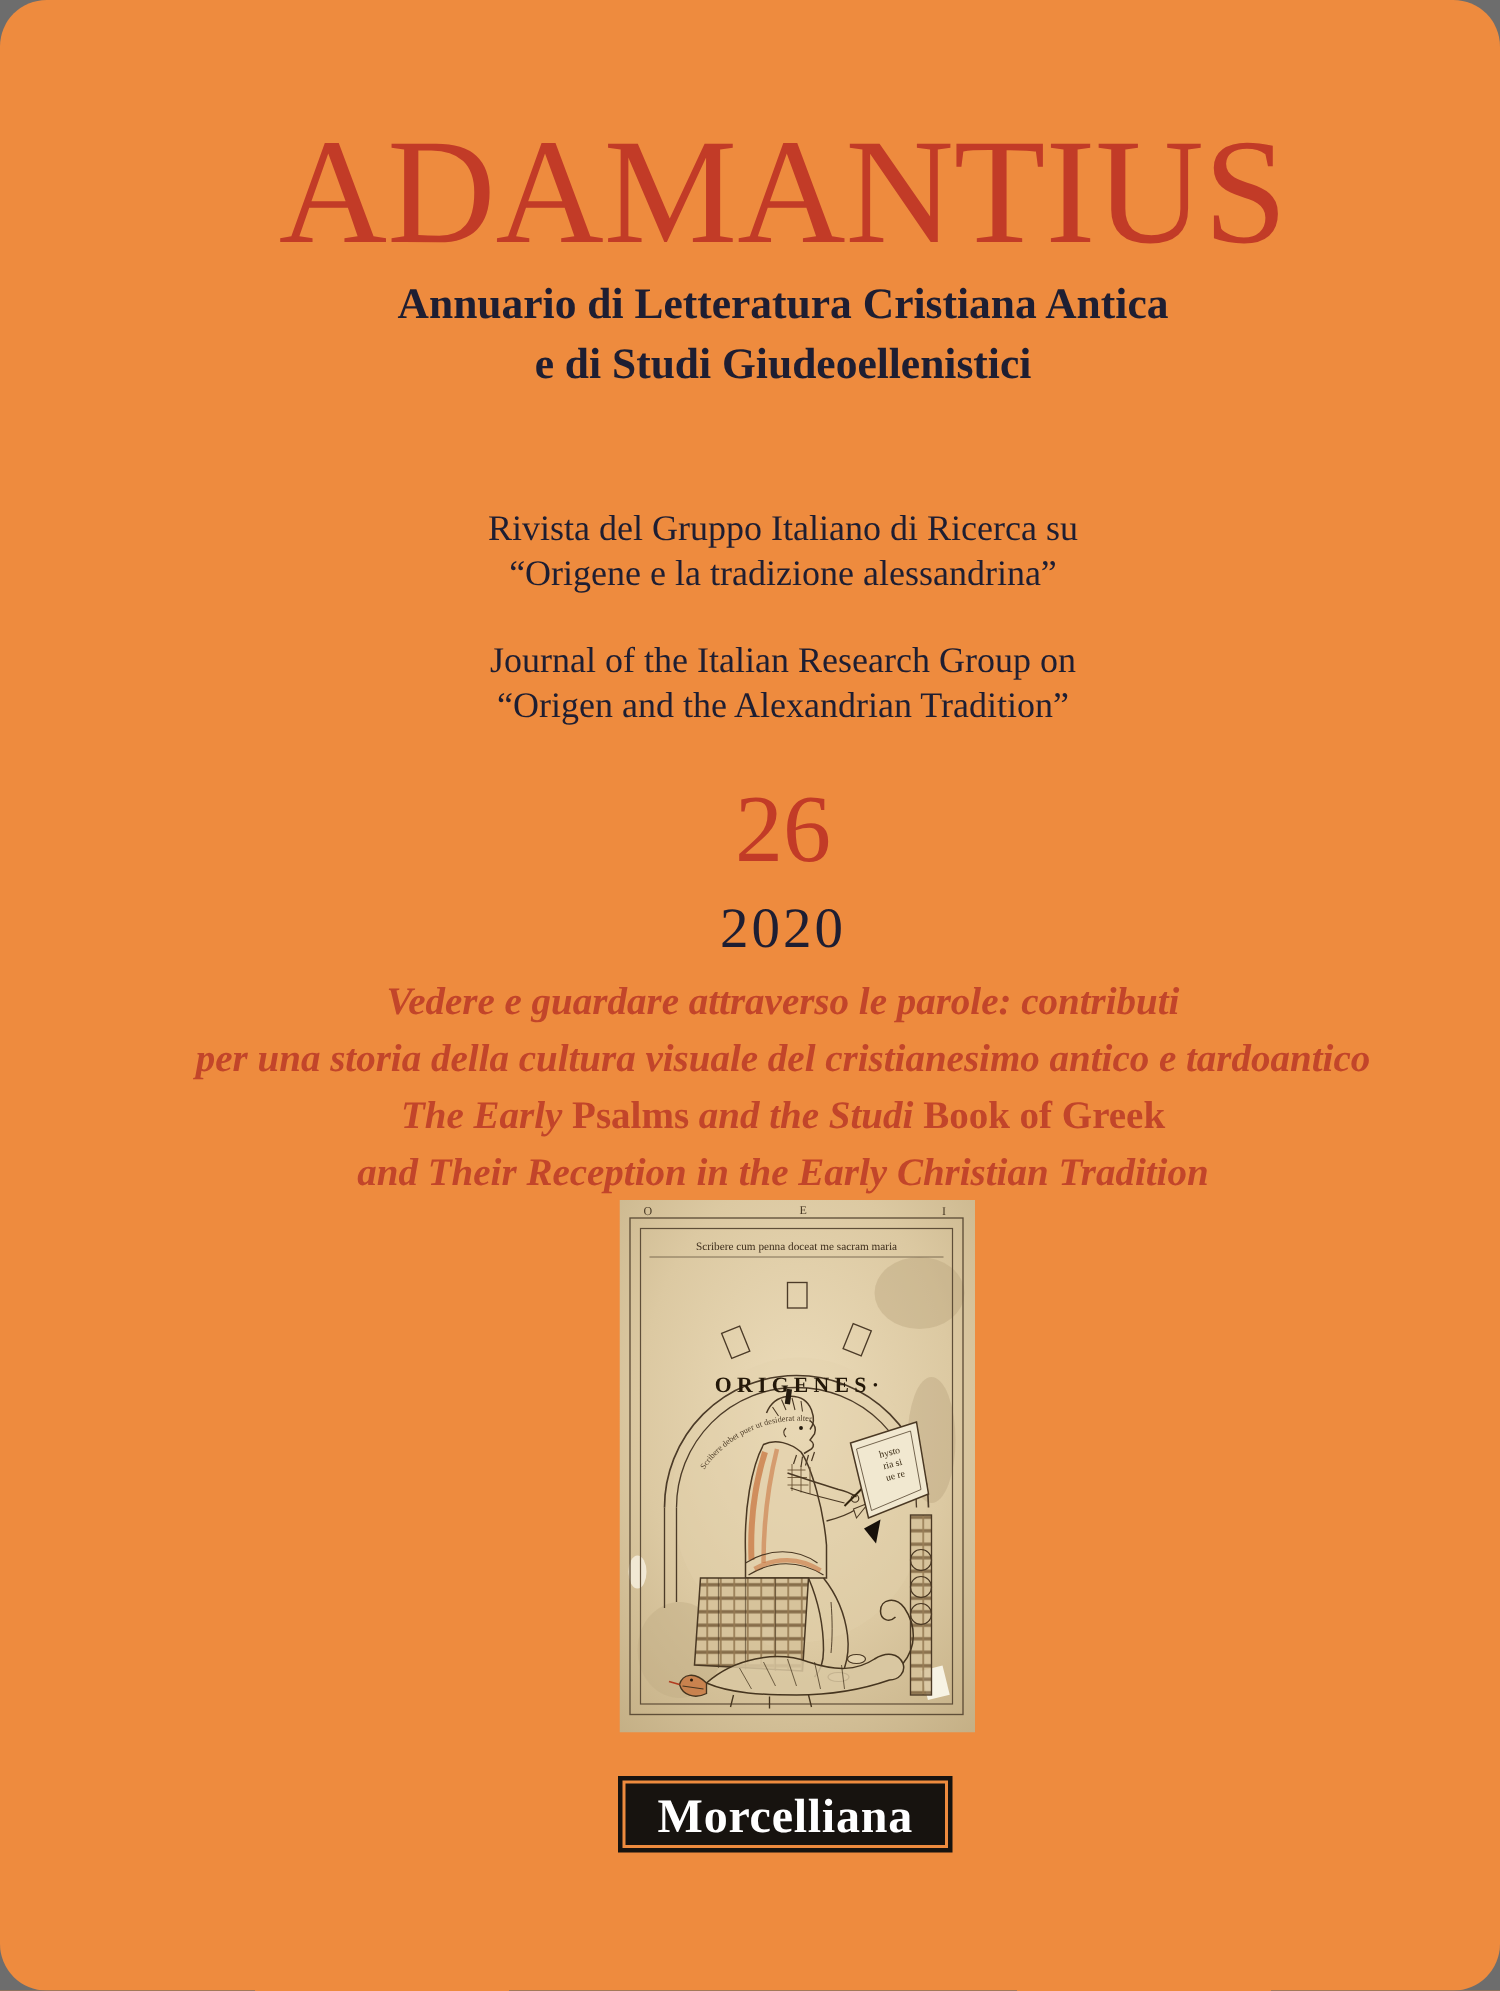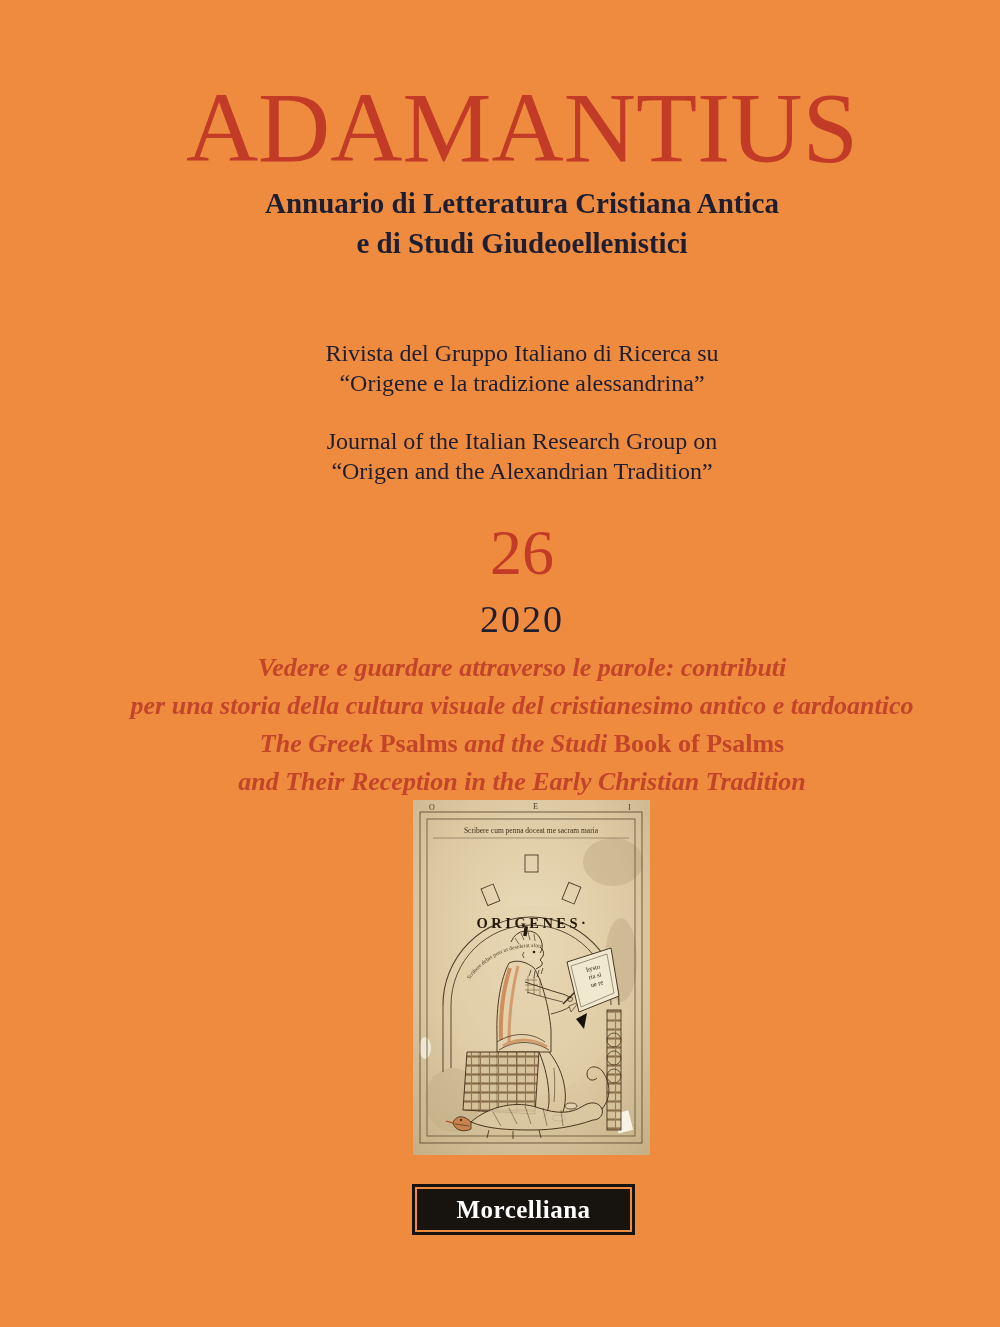--- a/index.html
+++ b/index.html
@@ -3,20 +3,21 @@
 <meta charset="utf-8">
 <style>
   html,body{margin:0;padding:0;background:#6d6d6d;}
   .cover{
     position:relative;
     width:1000px;height:1327px;
     margin:0 auto;
     background:var(--background,#ee8b3e);
     overflow:hidden;
     font-family:"Liberation Serif", serif;
+    border-radius:31px;
   }
   .text-col{position:absolute;left:22px;top:0;width:1000px;height:100%;text-align:center;}
   .text-col > *{position:absolute;left:0;right:0;margin:0;}
 
   .masthead-title{
     top:78px;font-size:100px;line-height:100px;font-weight:normal;
     color:var(--title-red,#c23b27);letter-spacing:0px;white-space:nowrap;
   }
   .masthead-subtitle{
     top:183px;font-size:29px;line-height:40px;font-weight:bold;
@@ -41,21 +42,21 @@
   .publisher-logo{
     position:absolute;left:412px;top:1184px;width:223px;height:51px;
     background:var(--logo-black,#17130f);
   }
   .logo-inner{
     position:absolute;top:3px;left:3px;right:3px;bottom:3px;
     border:2px solid var(--background,#ee8b3e);
     display:flex;align-items:center;justify-content:center;
   }
   .logo-text{
-    color:var(--logo-text,#fff);font-size:25px;font-weight:bold;
+    color:var(--logo-text,#fff);font-size:32px;font-weight:bold;
     letter-spacing:.5px;line-height:1;
   }
 </style>
 </head>
 <body>
 
 <div class="cover">
 
   <div class="text-col">
 
@@ -76,21 +77,21 @@
       <div>“Origen and the Alexandrian Tradition”</div>
     </div>
 
     <div class="issue-number">26</div>
 
     <div class="issue-year">2020</div>
 
     <div class="theme">
       <div>Vedere e guardare attraverso le parole: contributi</div>
       <div>per una storia della cultura visuale del cristianesimo antico e tardoantico</div>
-      <div><span>The Greek</span> <span class="roman">Psalms</span> <span>and the Studi</span> <span class="roman">Book of Psalms</span></div>
+      <div><span>The Early</span> <span class="roman">Psalms</span> <span>and the Studi</span> <span class="roman">Book of Greek</span></div>
       <div>and Their Reception in the Early Christian Tradition</div>
     </div>
 
   </div>
 
   <figure class="illustration">
     <svg width="237" height="355" viewBox="0 0 237 355" xmlns="http://www.w3.org/2000/svg">
       <defs>
         <radialGradient id="parch" cx="50%" cy="40%" r="80%">
           <stop offset="0%" stop-color="#ecdcba"></stop>

